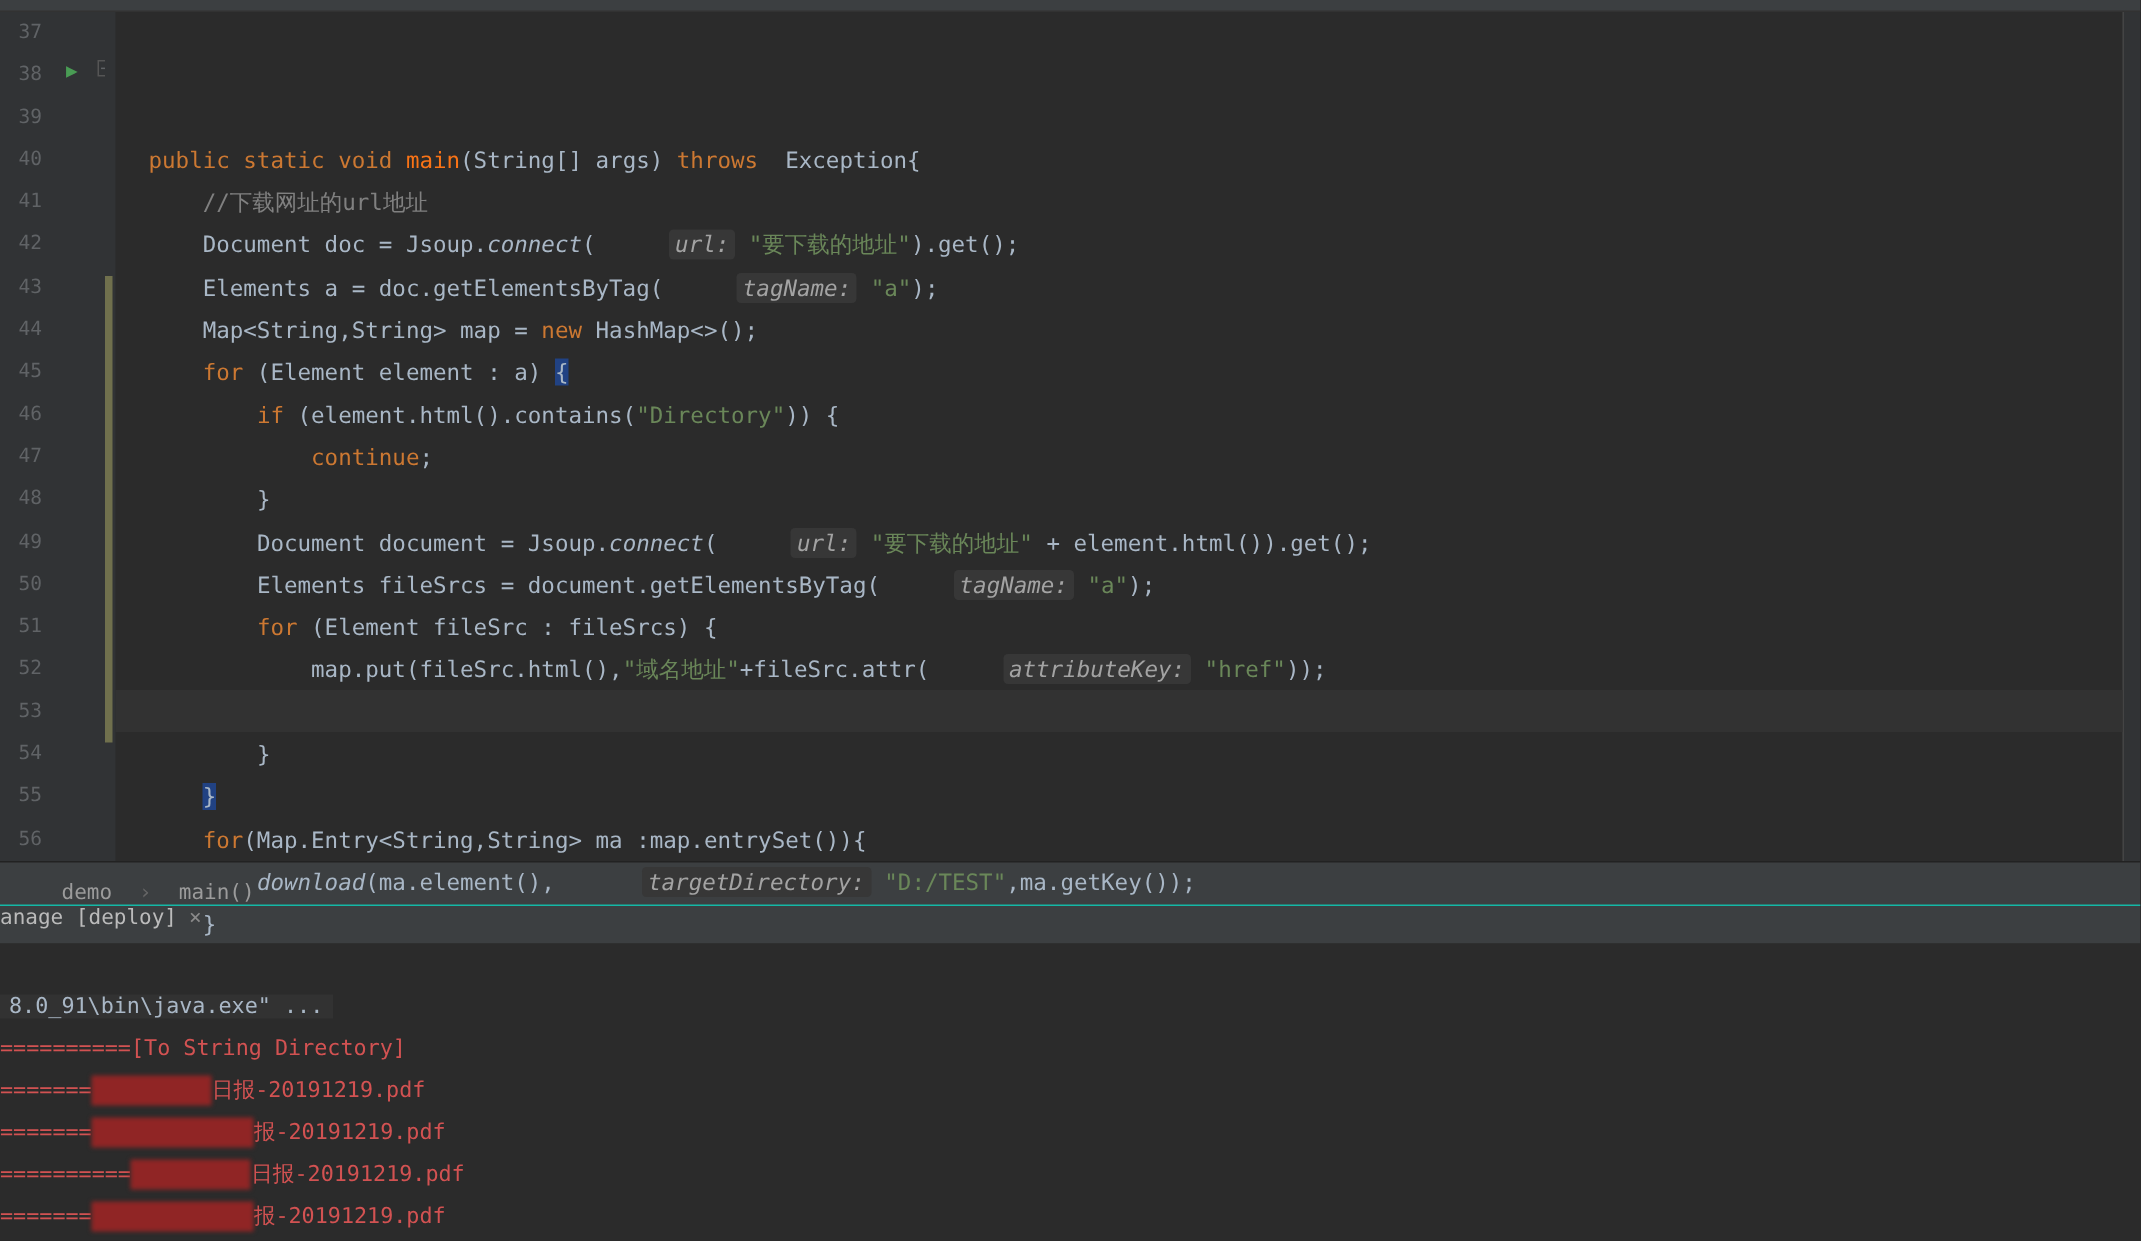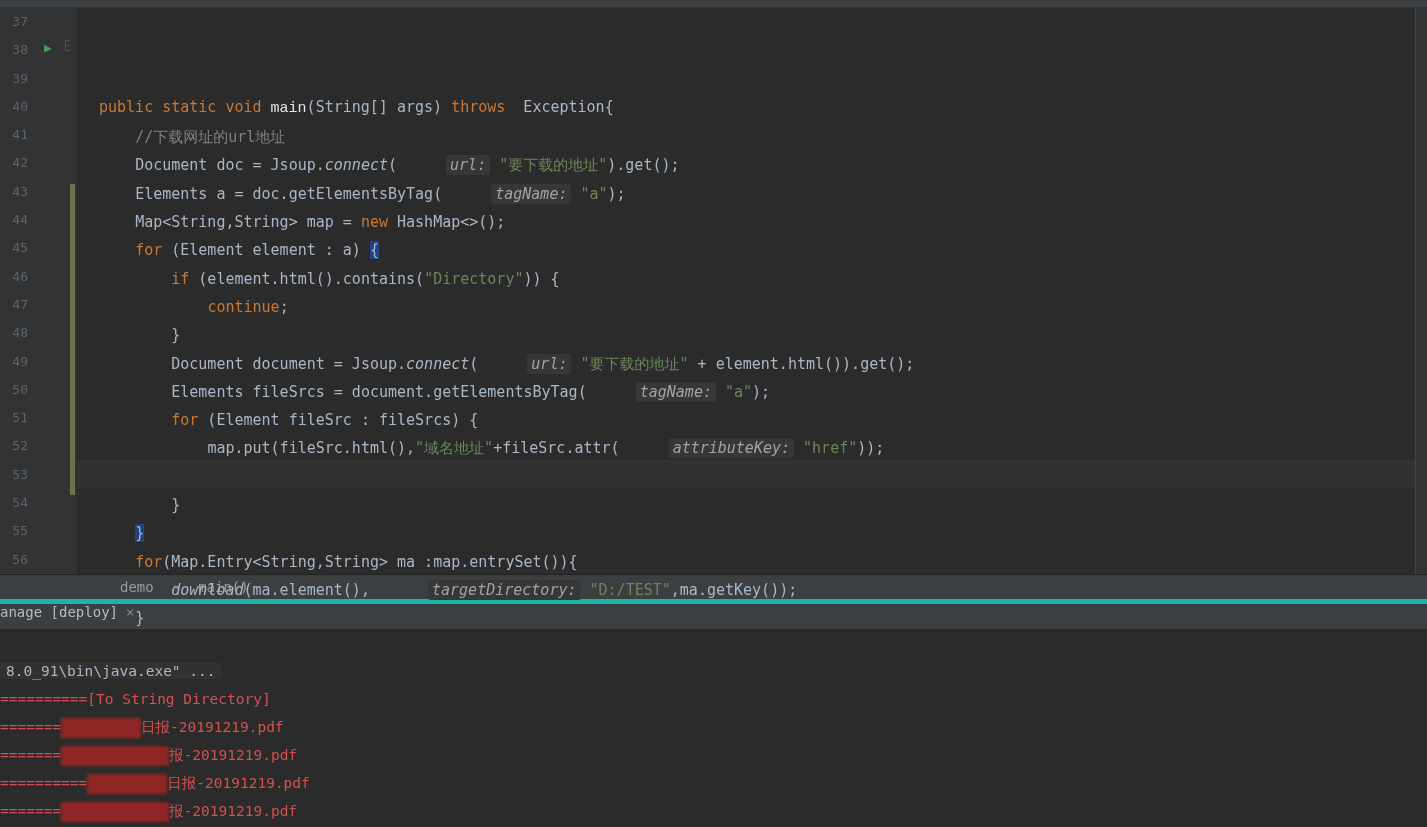--- a/index.html
+++ b/index.html
@@ -83,35 +83,35 @@
     height: 28px;
   }
   .right-strip {
     width: 12px;
     background: #313335;
     border-left: 1px solid #444;
   }
   .kw { color: #cc7832; text-align: right; }
   .str { color: #6a8759; }
   .com { color: #808080; }
-  .fn { color: #e5e5e5; font-family: Liberation Mono, monospace; }
+  .fn { color: #f97316; }
   .italic { font-style: italic; }
   .err { color: #9876aa; font-style: italic; }
   .param { color: #a3a3a3; background: #373737; padding: 1px 4px; border-radius: 3px; font-style: italic; margin-left: 40px;}
   .breadcrumb {
     height: 30px;
     background: #3c3f41;
     display: flex;
-    align-items: center;
-    padding-left: 120px;
+    align-items: flex-end;
+    padding-left: 41px;
     color: #9b9b9b;
     font-size: 14px;
     gap: 18px;
     border-top: 1px solid #222;
-    border-bottom: 5px solid #14b8a6;
+    border-bottom: 1px solid #14b8a6;
   }
   .console-tab {
     height: 25px;
     background: #3c3f41;
     display: flex;
     align-items: flex-start;
     color: #bbb;
     font-size: 14px;
     padding-left: 0;
   }

